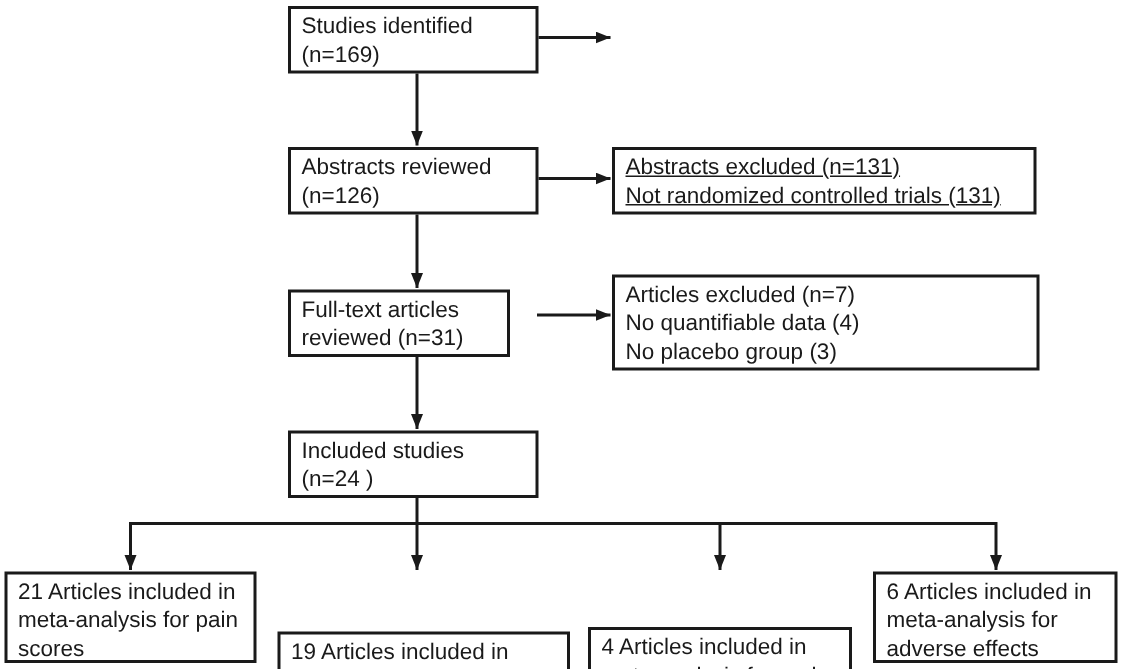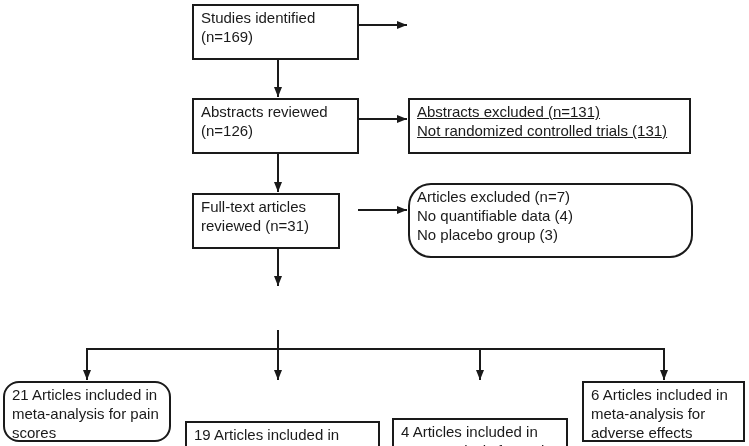--- a/index.html
+++ b/index.html
@@ -22,35 +22,35 @@
     z-index: 1;
   }
   .box {
     position: absolute;
     box-sizing: border-box;
     background: #ffffff;
     border: 2px solid #1a1a1a;
     color: #1a1a1a;
     font-size: 15px;
     line-height: 19px;
-    padding: 2px 6px 12px 7px;
+    padding: 2px 6px 1px 7px;
     white-space: pre-line;
     z-index: 2;
   }
   
   .m1 { left: 192px; top: 4px;   width: 167px; }
   .m2 { left: 192px; top: 98px;  width: 167px; }
   .m3 { left: 192px; top: 193px; width: 148px; }
   .m4 { left: 192px; top: 287px; width: 167px; }
   
   .r1 { left: 408px; top: 4px;   width: 235px; }
   .r2 { left: 408px; top: 98px;  width: 283px; text-decoration: underline; }
-  .r3 { left: 408px; top: 183px; width: 285px; border-radius: 23px; }
+  .r3 { left: 408px; top: 183px; width: 285px; }
   
-  .b1 { left: 3px;   top: 381px; width: 168px; height: 61px; border-radius: 16px; }
+  .b1 { left: 3px;   top: 381px; width: 168px; height: 61px; }
   .b2 { left: 185px; top: 381px; width: 195px; height: 61px; margin-top: 40px; }
   .b3 { left: 392px; top: 381px; width: 176px; height: 61px; margin-top: 37px; }
   .b4 { left: 582px; top: 381px; width: 163px; height: 61px; }
 </style>
 </head>
 <body>
 
 <div class="canvas">
 
   <svg class="connectors" width="749" height="446" viewBox="0 0 749 446">
@@ -75,20 +75,22 @@
     <line x1="480" y1="348" x2="480" y2="380" stroke="#1a1a1a" stroke-width="2" marker-end="url(#arrow)"></line>
     <line x1="664" y1="348" x2="664" y2="380" stroke="#1a1a1a" stroke-width="2" marker-end="url(#arrow)"></line>
   </svg>
 
   <div class="box m1">Studies identified
 (n=169)</div>
   <div class="box m2">Abstracts reviewed
 (n=126)</div>
   <div class="box m3">Full-text articles
 reviewed (n=31)</div>
+  <div class="box m4">Included studies
+(n=24 )</div>
 
   <div class="box r2">Abstracts excluded (n=131)
 Not randomized controlled trials (131)</div>
   <div class="box r3">Articles excluded (n=7)
 No quantifiable data (4)
 No placebo group (3)</div>
 
   <div class="box b1">21 Articles included in
 meta-analysis for pain
 scores</div>

